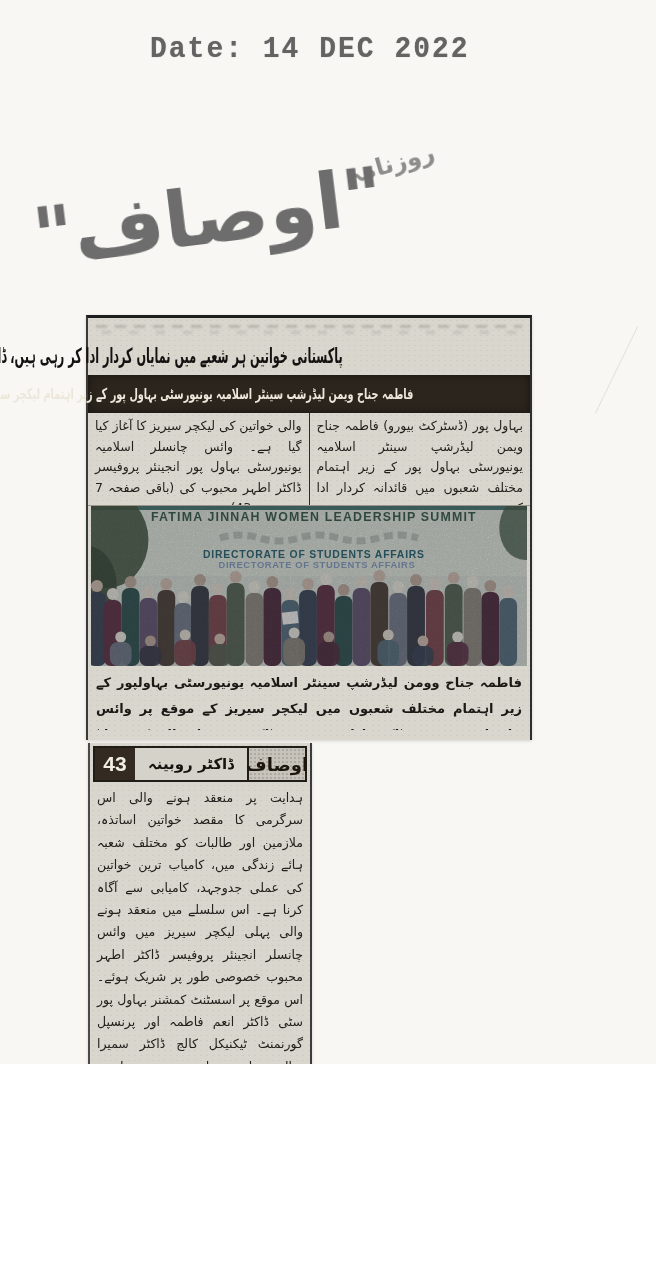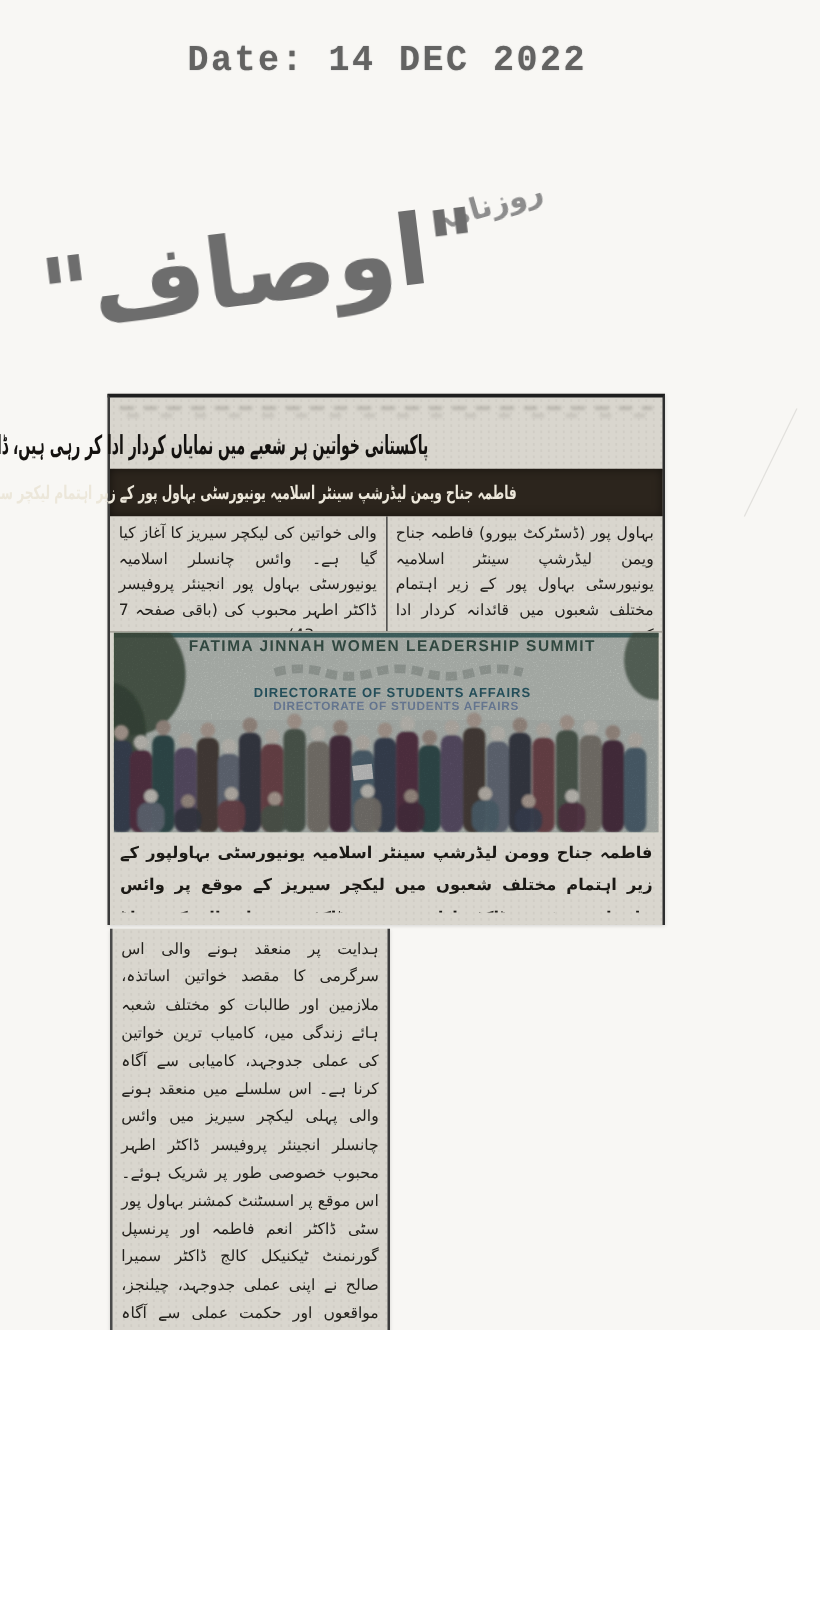--- a/index.html
+++ b/index.html
@@ -244,17 +244,22 @@
         <rect x="1" y="0" width="440" height="160" fill="#d33fa0" opacity="0.035"></rect>
         <rect x="-1" y="1" width="440" height="160" fill="#2aa8c8" opacity="0.05"></rect>
         <rect x="0" y="0" width="440" height="160" filter="url(#noise)" opacity="0.2"></rect>
       </svg>
     </div>
 
     <div class="caption urdu">فاطمہ جناح وومن لیڈرشپ سینٹر اسلامیہ یونیورسٹی بہاولپور کے زیر اہتمام مختلف شعبوں میں لیکچر سیریز کے موقع پر وائس چانسلر پروفیسر ڈاکٹر اطہر محبوب ڈاکٹر سمیرا صالح کو شیلڈ پیش کر رہے ہیں</div>
   </div>
 
   <div class="clipping2 newsprint">
+    <div class="c2-header">
+      <div class="page-badge">43</div>
+      <div class="kicker urdu">ڈاکٹر روبینہ</div>
+      <div class="c2-logo urdu">اوصاف</div>
+    </div>
     <div class="c2-body urdu">ہدایت پر منعقد ہونے والی اس سرگرمی کا مقصد خواتین اساتذہ، ملازمین اور طالبات کو مختلف شعبہ ہائے زندگی میں، کامیاب ترین خواتین کی عملی جدوجہد، کامیابی سے آگاہ کرنا ہے۔ اس سلسلے میں منعقد ہونے والی پہلی لیکچر سیریز میں وائس چانسلر انجینئر پروفیسر ڈاکٹر اطہر محبوب خصوصی طور پر شریک ہوئے۔ اس موقع پر اسسٹنٹ کمشنر بہاول پور سٹی ڈاکٹر انعم فاطمہ اور پرنسپل گورنمنٹ ٹیکنیکل کالج ڈاکٹر سمیرا صالح نے اپنی عملی جدوجہد، چیلنجز، مواقعوں اور حکمت عملی سے آگاہ کیا۔ پروفیسر ڈاکٹر روبینہ بھٹی نے کہا کہ پاکستانی خواتین ہر شعبے میں نمایاں کردار ادا کر رہی ہیں اور خواتین کو با اختیار بنانے اور ان کی قائدانہ صلاحیتوں کو اجاگر کرنے کے لیے منعقد ہونے والی لیکچر سیریز اور تربیتی پروگرام کردار سازی کے ساتھ ساتھ استعداد کار میں اضافے کا باعث بنے گی۔ تقریب میں پروفیسر ڈاکٹر شازیہ انجم ڈین فیکلٹی آف کیمیکل اینڈ بائیو لوجیکل سائنسز، ڈاکٹر اظہر حسین ڈائریکٹر ایلومینائی آفیئرز، ڈاکٹر ثمر فہد ڈائریکٹر اینلنگ سنٹر، ڈاکٹر شہیر محمود اسسٹنٹ پروفیسر، کلثوم اختر لیکچرار، فیکلٹی ممبران اور طلباء و طالبات نے شرکت کی۔</div>
     <div class="c2-footer"></div>
   </div>
 
 </div>
 
 </body></html>

